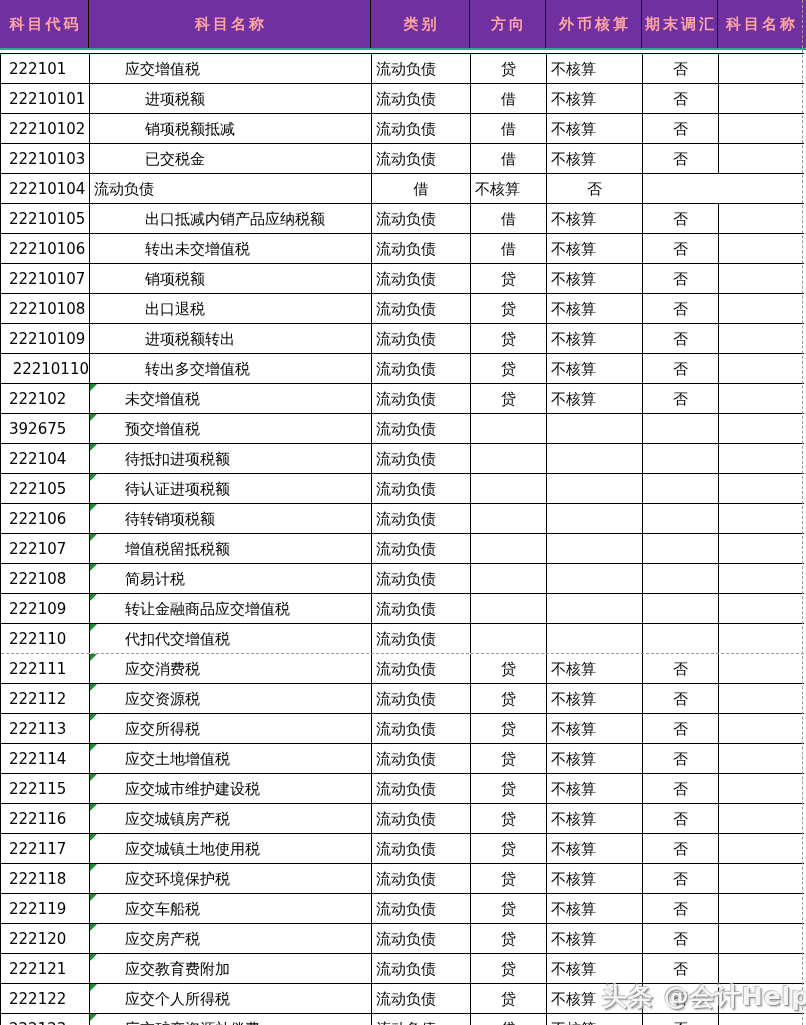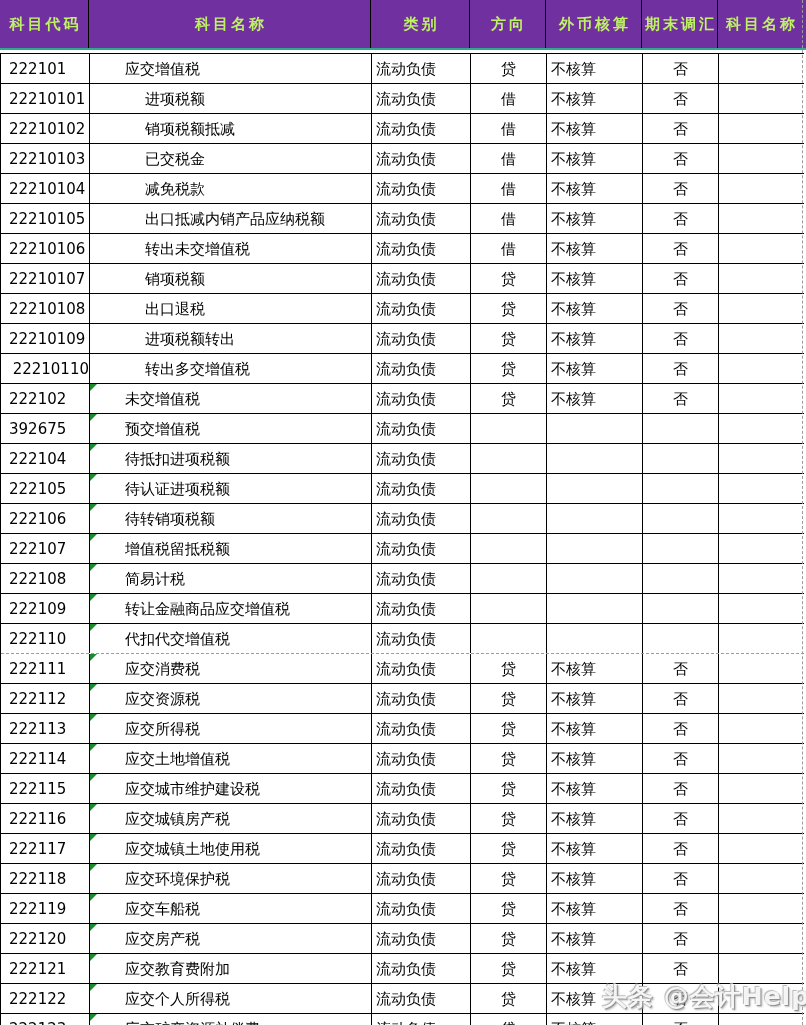--- a/index.html
+++ b/index.html
@@ -13,21 +13,21 @@
   }
   
   .header-row{
     display:grid;
     grid-template-columns:89px 282px 99px 76px 96px 76px 85px;
     height:48px;
     background:#7130A0;
   }
   .header-cell{
     display:flex;align-items:center;justify-content:center;
-    color:#bef264;font-weight:bold;font-size:15px;letter-spacing:3px;
+    color:#fca5a5;font-weight:bold;font-size:15px;letter-spacing:3px;
     padding-left:3px; 
     border-right:1px solid #000;
     box-sizing:border-box;
     white-space:nowrap;overflow:hidden;
   }
   .header-cell:last-child{border-right:none;}
   .accent-line{height:2px;background:#31A78F;}
   .gap{height:3px;background:#ffffff;}
   
   .rows{
@@ -141,23 +141,20 @@
           <span>已交税金</span>
         </div>
         <div class="cell col-category">流动负债</div>
         <div class="cell col-direction">借</div>
         <div class="cell col-fx">不核算</div>
         <div class="cell col-adjust">否</div>
         <div class="cell col-aux"></div>
       </div>
       <div class="row">
         <div class="cell col-code">22210104</div>
-        <div class="cell col-name indent2">
-          <span>减免税款</span>
-        </div>
         <div class="cell col-category">流动负债</div>
         <div class="cell col-direction">借</div>
         <div class="cell col-fx">不核算</div>
         <div class="cell col-adjust">否</div>
         <div class="cell col-aux"></div>
       </div>
       <div class="row">
         <div class="cell col-code">22210105</div>
         <div class="cell col-name indent2">
           <span>出口抵减内销产品应纳税额</span>

